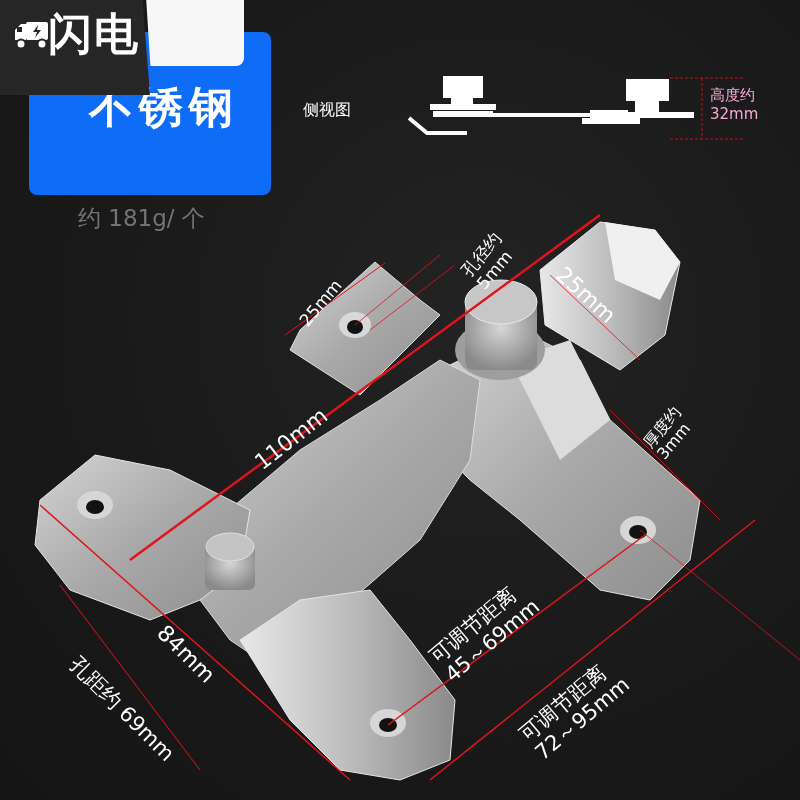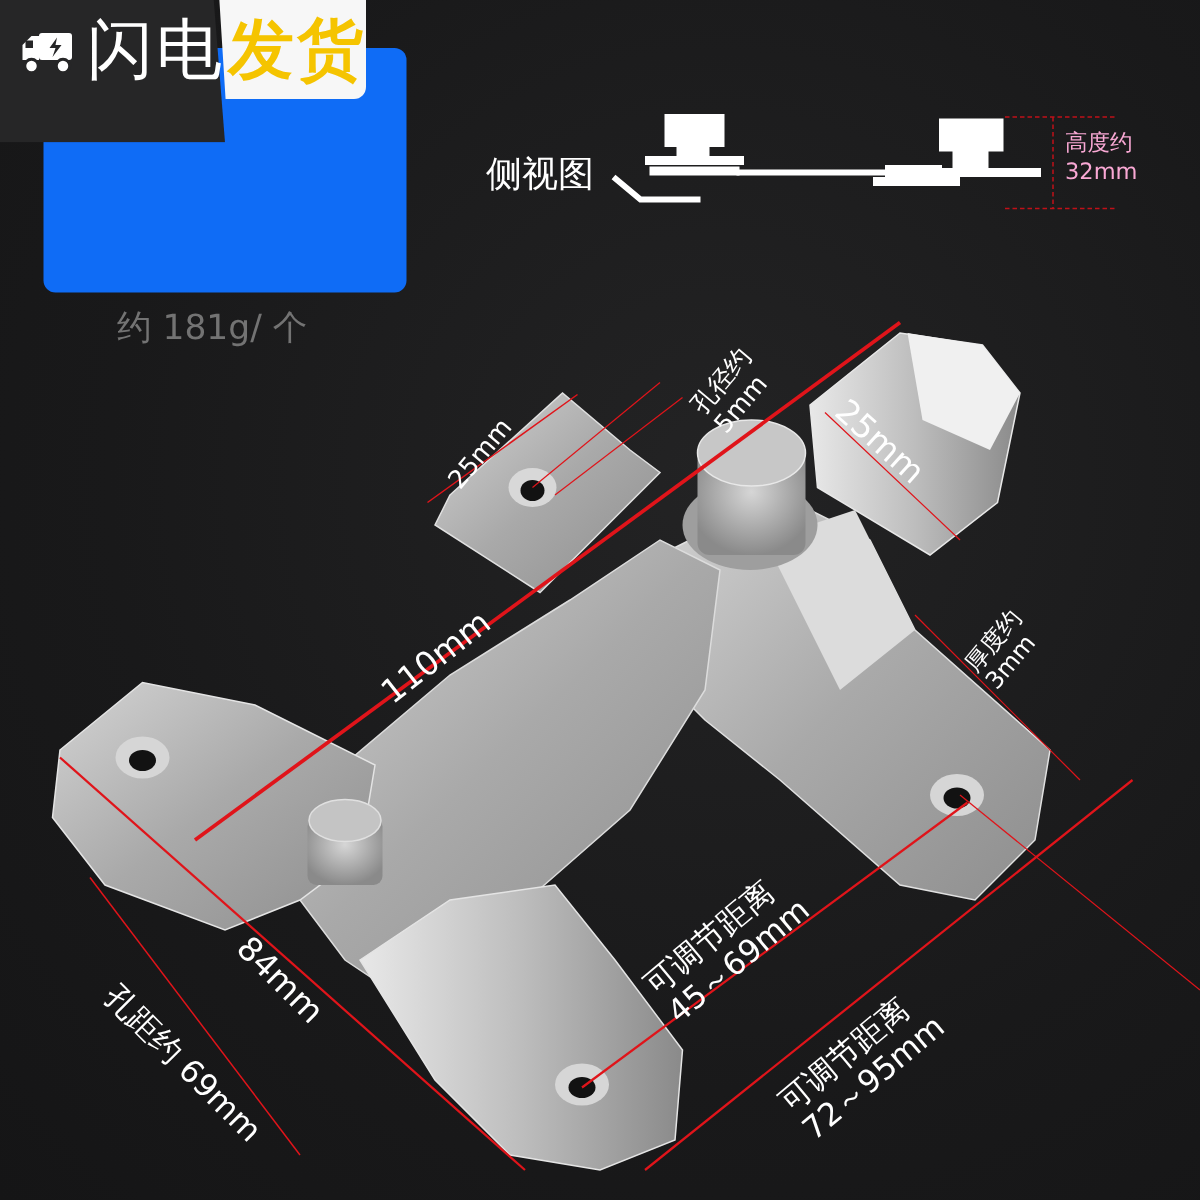--- a/index.html
+++ b/index.html
@@ -21,21 +21,21 @@
     background:#f7f7f7; border-radius:0 0 8px 0;
     clip-path:polygon(6% 0,100% 0,100% 100%,10% 100%);
   }
   .badge-left-shape {
     position:absolute; left:0; top:0; width:150px; height:95px;
     background:#262627;
     clip-path:polygon(0 0,95% 0,100% 100%,0 100%);
   }
   .truck { position:absolute; left:12px; top:18px; width:40px; height:34px; }
   .badge-text-white {
-    position:absolute; left:58px; top:4px; font-size:44px; font-weight:normal;
+    position:absolute; left:48px; top:4px; font-size:44px; font-weight:bold;
     color:#ffffff; letter-spacing:2px; line-height:60px;
   }
   .badge-text-yellow {
     position:absolute; left:152px; top:4px; font-size:44px; font-weight:bold;
     color:#f5c400; letter-spacing:2px; line-height:60px;
   }
   
   .blue-box {
     position:absolute; left:29px; top:32px; width:242px; height:163px;
     background:#0f6cf6; border-radius:8px; z-index:5; overflow:hidden;
@@ -45,21 +45,21 @@
     color:#ffffff; letter-spacing:6px;
   }
   .blue-line2 {
     position:absolute; left:64px; top:100px; font-size:48px; font-weight:bold;
     color:#ffffff; letter-spacing:6px;
   }
   .weight {
     position:absolute; left:78px; top:203px; font-size:23px; color:#737373;
   }
   
-  .side-label { position:absolute; left:303px; top:100px; font-size:24px; color:#ffffff;margin-left:21px; }
+  .side-label { position:absolute; left:303px; top:100px; font-size:16px; color:#ffffff; }
   .side-svg { position:absolute; left:395px; top:75px; }
   .height-label {
     position:absolute; left:710px; top:86px; font-size:15px; color:#f9a8d4; line-height:19px;
   }
   
   .product { position:absolute; left:0; top:0; width:800px; height:800px; z-index:1; }
   .dim {
     position:absolute; color:#ffffff; white-space:nowrap; transform-origin:left top;
     z-index:3; line-height:1.15;
   }
@@ -152,24 +152,24 @@
   <div class="badge-right"></div>
   <svg class="truck" viewBox="0 0 40 34">
     <rect x="14" y="4" width="22" height="18" rx="2" fill="#ffffff"></rect>
     <path d="M3 12 L9 6 L14 6 L14 22 L3 22 Z" fill="#ffffff"></path>
     <rect x="5" y="9" width="5" height="5" fill="#262627"></rect>
     <circle cx="9" cy="26" r="4.5" fill="#ffffff" stroke="#262627" stroke-width="2"></circle>
     <circle cx="30" cy="26" r="4.5" fill="#ffffff" stroke="#262627" stroke-width="2"></circle>
     <path d="M26 7 L21 14 L25 14 L23 20 L29 12 L25 12 Z" fill="#262627"></path>
   </svg>
   <span class="badge-text-white">闪电</span>
-  <span class="badge-text-yellow">发货</span>
 </div>
 
 <div class="blue-box">
+  <span class="blue-line1">不锈钢</span>
 </div>
 <div class="weight">约 181g/ 个</div>
 
 <div class="side-label">侧视图</div>
 <svg class="side-svg" width="300" height="70" viewBox="0 0 300 70">
   <polyline points="14,43 32,58 72,58" fill="none" stroke="#ffffff" stroke-width="4"></polyline>
   <rect x="48" y="1" width="40" height="22" fill="#ffffff"></rect>
   <rect x="56" y="20" width="22" height="12" fill="#ffffff"></rect>
   <rect x="35" y="29" width="66" height="6" fill="#ffffff"></rect>
   <rect x="38" y="36" width="60" height="6" fill="#ffffff"></rect>

